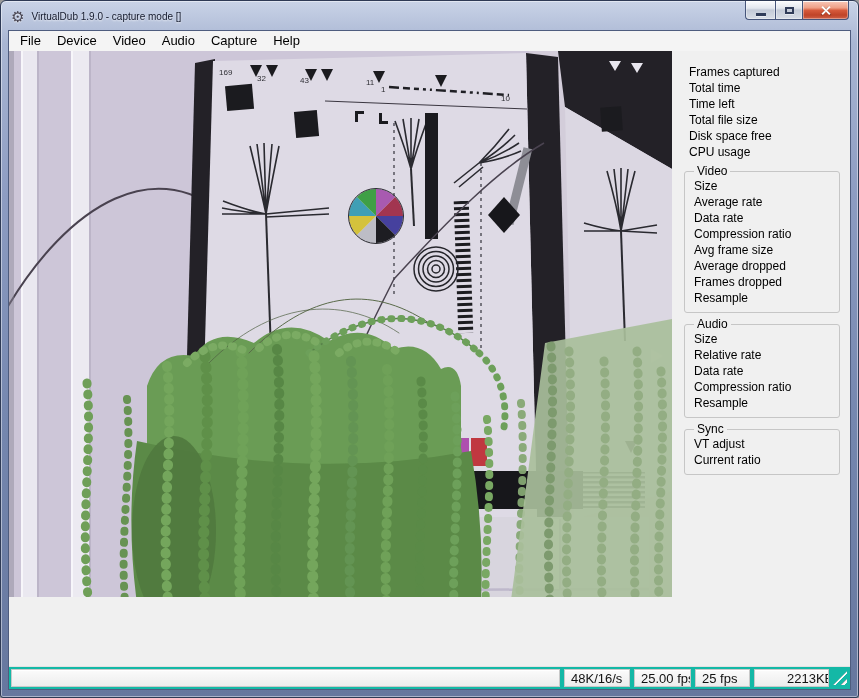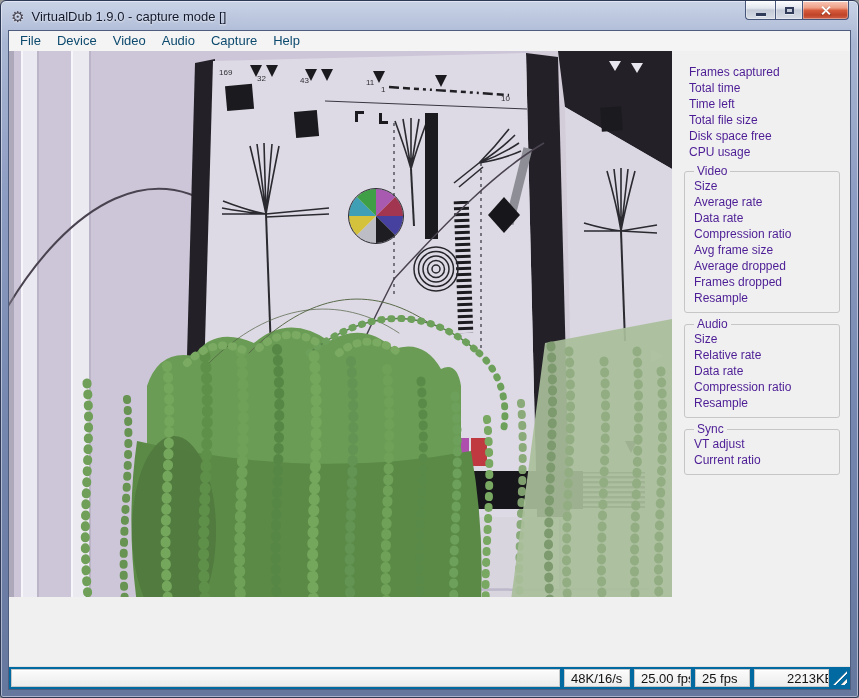--- a/index.html
+++ b/index.html
@@ -7,51 +7,51 @@
   .window{
     position:relative;width:859px;height:698px;
     font-family:"Liberation Sans",sans-serif;
     background:linear-gradient(180deg,#c9d3e7 0%,#a9b6d3 6%,#8d9cc2 28%,#7587af 60%,#66779e 100%);
     border:1px solid #2e3a55;border-radius:6px 6px 3px 3px;
     box-shadow:inset 0 0 0 1px rgba(255,255,255,.45);
   }
   
   .titlebar{position:relative;height:30px;display:flex;align-items:center;padding-left:10px;}
   .app-icon{font-size:15px;line-height:15px;color:#494653;margin-right:7px;text-shadow:0 1px 1px rgba(255,255,255,.6);}
-  .title{font-size:13px;color:#12182b;text-shadow:0 1px 2px rgba(255,255,255,.75);white-space:nowrap;}
+  .title{font-size:10px;color:#12182b;text-shadow:0 1px 2px rgba(255,255,255,.75);white-space:nowrap;}
   .caption-buttons{position:absolute;top:0;right:9px;display:flex;height:20px;}
   .cap-btn{height:19px;border:1px solid #46557a;border-top:none;
     background:linear-gradient(#fbfcfe,#e3e7ee 40%,#c3cad7 50%,#d8dde6);
     display:flex;align-items:center;justify-content:center;
     box-shadow:inset 0 1px 0 rgba(255,255,255,.8), inset 0 0 0 1px rgba(255,255,255,.35);}
   .cap-btn.min{width:30px;border-radius:0 0 0 4px;border-right-width:0;}
   .cap-btn.max{width:28px;}
   .cap-btn.close{width:46px;border-radius:0 0 4px 0;border-left-width:0;
     background:linear-gradient(#f8c9ba,#ef9f86 38%,#d65a3c 52%,#c04428 78%,#cf6148);}
   .glyph-min{width:10px;height:3px;background:#303c59;margin-top:8px;box-shadow:0 1px 0 rgba(255,255,255,.5);}
   .glyph-max{width:9px;height:7px;border:2px solid #303c59;background:transparent;box-shadow:0 1px 0 rgba(255,255,255,.5);}
   .glyph-close{position:relative;width:11px;height:11px;}
   .glyph-close::before,.glyph-close::after{content:"";position:absolute;left:5px;top:0;width:2px;height:11px;background:#fff;box-shadow:0 1px 1px rgba(0,0,0,.35);}
   .glyph-close::before{transform:rotate(45deg);}
   .glyph-close::after{transform:rotate(-45deg);}
   
   .client{position:absolute;left:8px;right:8px;top:30px;bottom:8px;background:#f0f0f0;box-shadow:0 0 0 1px #4e5c7e;}
-  .menubar{height:20px;background:#f4f4f4;display:flex;align-items:center;font-size:13px;color:#0c4a6e;padding-left:3px;}
+  .menubar{height:20px;background:#f4f4f4;display:flex;align-items:center;font-size:13px;color:#000000;padding-left:3px;}
   .menu-item{padding:2px 8px 3px;}
   .content{position:absolute;top:20px;left:0;right:0;bottom:23px;}
   .video{position:absolute;left:0;top:0;width:663px;height:546px;background:#cdc6d8;overflow:hidden;}
   .video svg{display:block;}
   .video text{font-family:"Liberation Sans",sans-serif;}
   
-  .panel{position:absolute;left:663px;top:0;right:0;bottom:0;padding:13px 5px 0 17px;font-size:12px;color:#4c1d95;}
+  .panel{position:absolute;left:663px;top:0;right:0;bottom:0;padding:13px 5px 0 17px;font-size:12px;color:#000000;}
   .stat{height:16px;line-height:16px;white-space:nowrap;}
   fieldset{border:1px solid #c6c6c6;border-radius:3px;margin:5px 5px 0 -5px;padding:0 0 6px 9px;}
   legend{font-size:12px;padding:0 3px;line-height:13px;}
   
-  .statusbar{position:absolute;bottom:0;left:0;right:0;height:23px;background:#0369a1;border-top:1px solid #e2e2e2;
+  .statusbar{position:absolute;bottom:0;left:0;right:0;height:23px;background:#14b8a6;border-top:1px solid #e2e2e2;
     display:flex;align-items:center;gap:4px;padding:2px 3px 3px 2px;}
   .sfield{height:18px;line-height:16px;font-size:13px;color:#111;padding:1px 6px 0;
     background:linear-gradient(#fbfbfb,#ededed);border:1px solid #c9c9c9;box-shadow:inset 0 1px 0 #fff;white-space:nowrap;overflow:hidden;}
   .sfield.long{flex:1;}
   .w1{width:66px;}.w2{width:57px;}.w3{width:55px;}.w4{width:75px;padding-left:32px;}
   .grip{width:14px;height:14px;align-self:flex-end;margin-bottom:1px;
     background:repeating-linear-gradient(135deg,transparent 0 3px,#b3b3b3 3px 4px,#f8f8f8 4px 6px);
     clip-path:polygon(100% 0,100% 100%,0 100%);}
 </style>
 </head>

